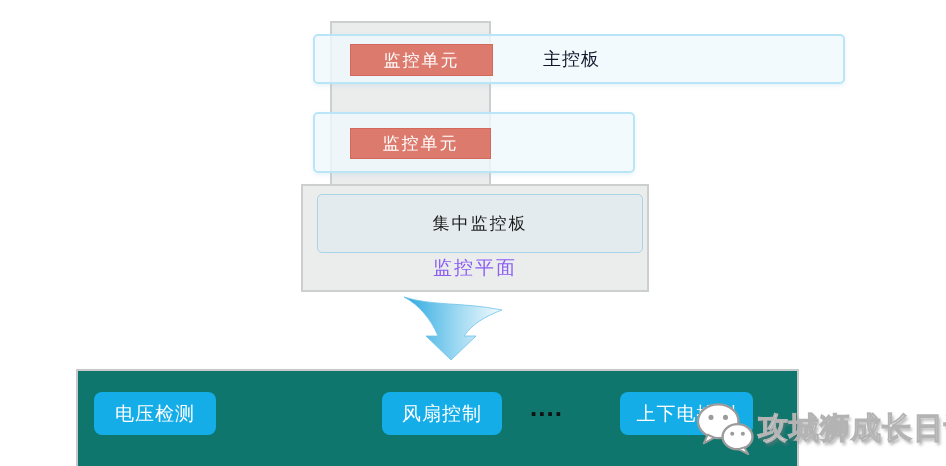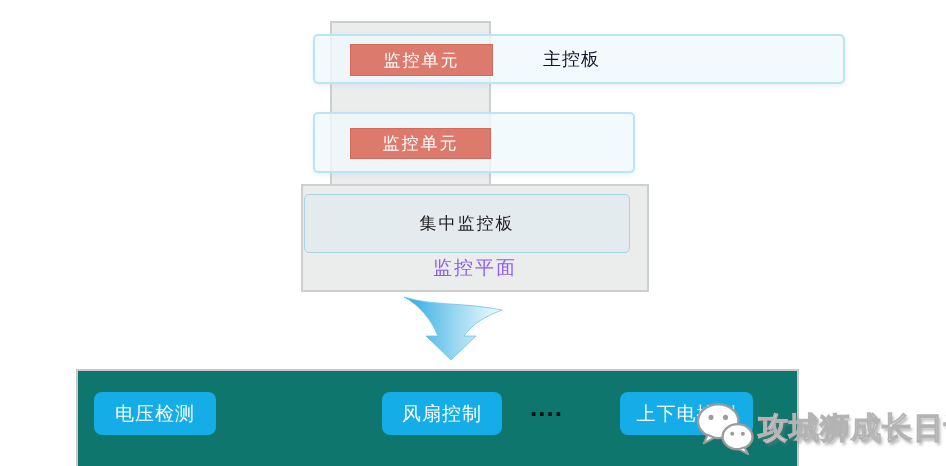--- a/index.html
+++ b/index.html
@@ -43,21 +43,21 @@
   }
 
   
   .plane {
     position:absolute; left:301px; top:184px; width:348px; height:108px;
     background:var(--plane-gray-bg,#ebecec);
     border:2px solid var(--plane-gray-border,#cbcfd0);
     z-index:2;
   }
   .plane-inner {
-    position:absolute; left:1px; top:8px; width:326px; height:59px;
+    position:absolute; left:14px; top:8px; width:326px; height:59px;
     background:var(--inner-bg,#e4ebee);
     border:1px solid var(--inner-border,#a9d4e6);
     border-radius:5px;
     display:flex; align-items:center; justify-content:center;
     font-size:17px; color:#1a1a1a; letter-spacing:2px;
   }
   .plane-label {
     position:absolute; left:0; right:0; bottom:9px; text-align:center;
     font-size:19px; color:#8b5cf6; letter-spacing:2px;
   }

